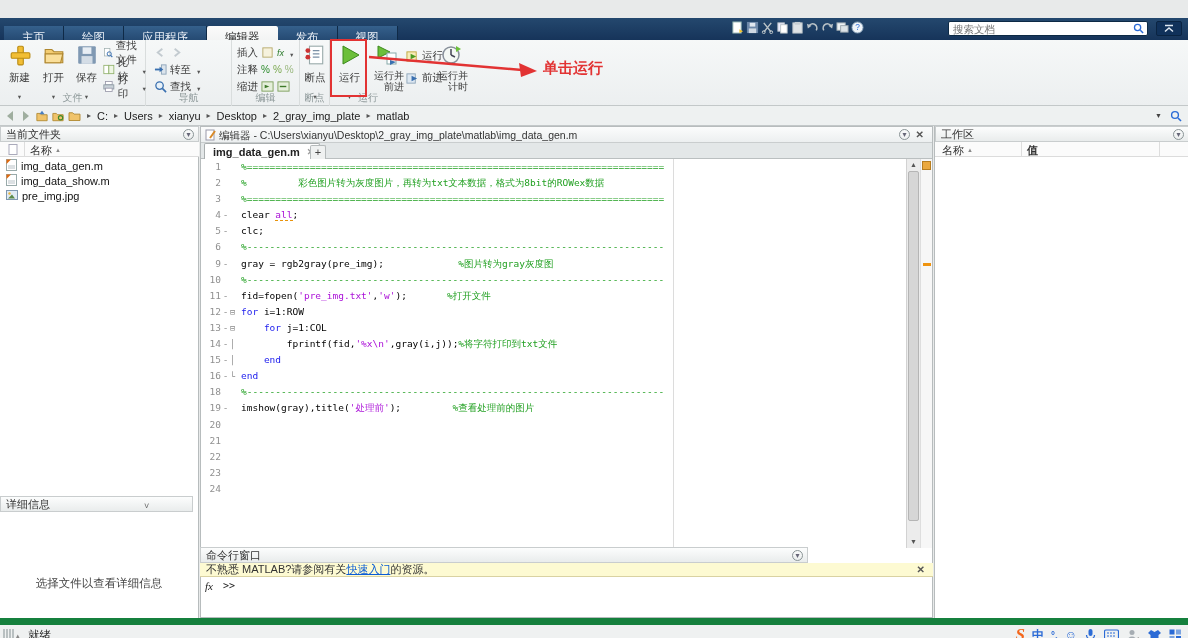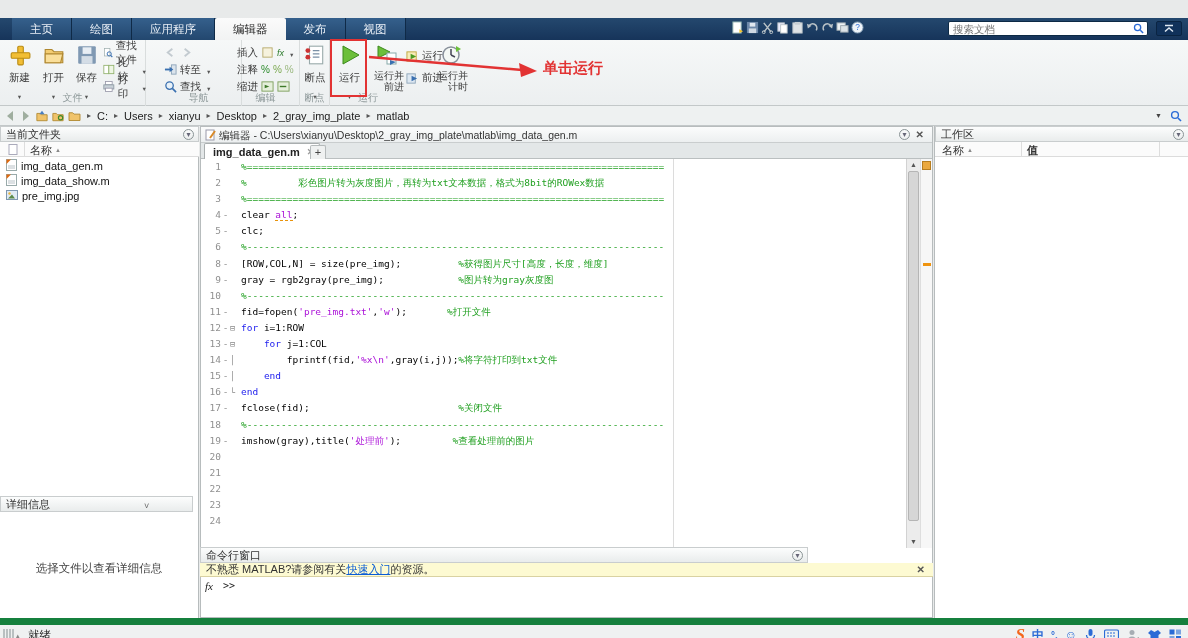--- a/index.html
+++ b/index.html
@@ -8,21 +8,21 @@
   .abs { position:absolute; }
 
   
   .titlebar { left:0; top:0; width:1188px; height:18px; background:#ffffff;margin-top:31px; }
   .title-text { position:absolute; left:22px; top:3px; font-size:11px; color:#5a5a5a; }
   .logo { position:absolute; left:7px; top:3px; width:12px; height:12px; }
   .winctl { position:absolute; top:0; height:16px; width:30px; text-align:center; color:#777; font-size:10px; line-height:14px; }
 
   
   .tabbar { left:0; top:18px; width:1188px; height:22px; background:linear-gradient(#24486e,#16345a); }
-  .tabs { display:flex; height:30px; padding-left:12px; }
+  .tabs { display:flex; height:30px; padding-left:4px;align-items:flex-end; }
   .rtab { color:#e8eef5; font-size:11.5px; text-align:center; line-height:22px; padding:0 18px; background:linear-gradient(#35608c,#1c3e64); border-right:1px solid #0f2a47; cursor:default; }
   .rtab.active { background:linear-gradient(#fbfbfb,#eef0f0); color:#222; border-radius:2px 2px 0 0; border-right:none; }
   .qat { position:absolute; right:324px; top:3px; display:flex; gap:2px; align-items:center; }
   .qicon { width:13px; height:13px; display:inline-block; }
   .searchbox { position:absolute; right:40px; top:3px; width:200px; height:15px; background:#fff; border:1px solid #0d2a45; border-radius:2px; font-size:10.5px; color:#444; padding:0 16px 0 4px; font-family:"Liberation Sans",sans-serif; }
   .search-mag { position:absolute; right:44px; top:5px; width:11px; height:11px; }
   .collapse-btn { position:absolute; right:6px; top:3px; width:26px; height:15px; background:#10315a; border:1px solid #0a2442; border-radius:2px; display:flex; align-items:center; justify-content:center; }
 
   
   .ribbon { left:0; top:40px; width:1188px; height:66px; background:linear-gradient(#f6f8f8,#eceff0); border-bottom:1px solid #c3c8c9; }
@@ -58,21 +58,21 @@
 
   
   .leftpanel { left:0; top:126px; width:199px; height:492px; background:#fff; border-right:1px solid #b7bcbd; }
   .colheader { position:absolute; left:0; top:16px; width:199px; height:15px; background:#fbfbfb; border-bottom:1px solid #dcdcdc; font-size:11px; color:#333; }
   .colheader .nm { position:absolute; left:30px; top:1px; }
   .sort-asc::after { content:"▲"; font-size:6px; color:#888; margin-left:3px; vertical-align:2px; }
   .filelist { position:absolute; left:0; top:32px; width:199px; }
   .filerow { display:flex; align-items:center; gap:4px; height:15px; padding-left:6px; font-size:11px; color:#111; }
   .details-header { left:0; top:496px; width:193px; }
   .det-chevron { position:absolute; left:143px; top:2px; font-size:9px; color:#666; }
-  .details-body { left:0; top:513px; width:199px; height:104px; background:#fff; border-right:1px solid #b7bcbd; }
+  .details-body { left:0; top:528px; width:199px; height:104px; background:#fff; border-right:1px solid #b7bcbd; }
   .details-empty { position:absolute; width:100%; top:48px; text-align:center; font-size:11.5px; color:#444; }
 
   
   .edpanel { left:200px; top:126px; width:733px; height:492px; background:#fff; border:1px solid #b7bcbd; }
   .ed-header { position:absolute; left:0; top:0; width:731px; height:16px; background:linear-gradient(#fbfcfc,#eceff0); border-bottom:1px solid #c9cdce; font-size:10.5px; color:#333; line-height:15px; }
   .ed-title { position:absolute; left:18px; top:1px; }
   .ed-tabrow { position:absolute; left:0; top:16px; width:731px; height:16px; background:#e3e7e8; border-bottom:1px solid #babfc0; }
   .ed-tab { position:absolute; left:3px; top:0px; height:16px; background:#fff; border:1px solid #a9aeaf; border-bottom:none; border-radius:2px 2px 0 0; font-size:11px; font-weight:bold; color:#222; padding:1px 5px 0 8px; display:flex; gap:7px; align-items:center; }
   .ed-tab .tx { font-weight:bold; }
   .ed-tab .cl-x { color:#999; font-size:9px; font-weight:bold; }
@@ -249,21 +249,21 @@
             <rect x="1" y="5" width="12" height="5" fill="#c9d2d8" stroke="#8a97a0"></rect>
             <rect x="3" y="9" width="8" height="4" fill="#fff" stroke="#99a"></rect>
           </svg>
         <span>打印</span>
           <span class="caret-s"></span>
       </div>
     </div>
     <div class="glabel">文件</div>
   </div>
 
-  <div class="rgroup" style="left:156px; width:86px;">
+  <div class="rgroup" style="left:146px; width:86px;">
     <div class="abs" style="left:8px; top:4px; width:74px;">
       <div class="smallbtn">
         <svg class="sicon" viewBox="0 0 14 14">
             <path d="M9 3 L4 7 L9 11" stroke="#c3cbd0" stroke-width="2" fill="none"></path>
           </svg>
         <svg class="sicon" viewBox="0 0 14 14">
             <path d="M5 3 L10 7 L5 11" stroke="#c3cbd0" stroke-width="2" fill="none"></path>
           </svg>
       </div>
       <div class="smallbtn">
@@ -491,30 +491,28 @@
     </div>
     <div class="ed-plustab">+</div>
   </div>
   <div class="codearea">
       <div class="cl"><span class="ln">1</span><span class="mk"></span><span class="fd"></span><span class="cd"><span class="sg-c">%=========================================================================</span></span></div>
       <div class="cl"><span class="ln">2</span><span class="mk"></span><span class="fd"></span><span class="cd"><span class="sg-c">%         彩色图片转为灰度图片，再转为txt文本数据，格式为8bit的ROWex数据</span></span></div>
       <div class="cl"><span class="ln">3</span><span class="mk"></span><span class="fd"></span><span class="cd"><span class="sg-c">%=========================================================================</span></span></div>
       <div class="cl"><span class="ln">4</span><span class="mk">-</span><span class="fd"></span><span class="cd"><span class="sg-t">clear </span><span class="sg-w">all</span><span class="sg-t">;</span></span></div>
       <div class="cl"><span class="ln">5</span><span class="mk">-</span><span class="fd"></span><span class="cd"><span class="sg-t">clc;</span></span></div>
       <div class="cl"><span class="ln">6</span><span class="mk"></span><span class="fd"></span><span class="cd"><span class="sg-c">%-------------------------------------------------------------------------</span></span></div>
-      <div class="cl"><span class="ln">8</span><span class="mk">-</span><span class="fd"></span><span class="cd"><span class="sg-t">[ROW,COL,N] = size(pre_img);          </span><span class="sg-c">%获得图片尺寸[高度，长度，维度]</span></span></div>
       <div class="cl"><span class="ln">9</span><span class="mk">-</span><span class="fd"></span><span class="cd"><span class="sg-t">gray = rgb2gray(pre_img);             </span><span class="sg-c">%图片转为gray灰度图</span></span></div>
       <div class="cl"><span class="ln">10</span><span class="mk"></span><span class="fd"></span><span class="cd"><span class="sg-c">%-------------------------------------------------------------------------</span></span></div>
       <div class="cl"><span class="ln">11</span><span class="mk">-</span><span class="fd"></span><span class="cd"><span class="sg-t">fid=fopen(</span><span class="sg-s">'pre_img.txt'</span><span class="sg-t">,</span><span class="sg-s">'w'</span><span class="sg-t">);       </span><span class="sg-c">%打开文件</span></span></div>
       <div class="cl"><span class="ln">12</span><span class="mk">-</span><span class="fd">⊟</span><span class="cd"><span class="sg-k">for</span><span class="sg-t"> i=1:ROW</span></span></div>
       <div class="cl"><span class="ln">13</span><span class="mk">-</span><span class="fd">⊟</span><span class="cd"><span class="sg-t">    </span><span class="sg-k">for</span><span class="sg-t"> j=1:COL</span></span></div>
       <div class="cl"><span class="ln">14</span><span class="mk">-</span><span class="fd">│</span><span class="cd"><span class="sg-t">        fprintf(fid,</span><span class="sg-s">'%x\n'</span><span class="sg-t">,gray(i,j));</span><span class="sg-c">%将字符打印到txt文件</span></span></div>
       <div class="cl"><span class="ln">15</span><span class="mk">-</span><span class="fd">│</span><span class="cd"><span class="sg-t">    </span><span class="sg-k">end</span></span></div>
       <div class="cl"><span class="ln">16</span><span class="mk">-</span><span class="fd">└</span><span class="cd"><span class="sg-k">end</span></span></div>
-      <div class="cl"><span class="ln">17</span><span class="mk">-</span><span class="fd"></span><span class="cd"><span class="sg-t">fclose(fid);                          </span><span class="sg-c">%关闭文件</span></span></div>
       <div class="cl"><span class="ln">18</span><span class="mk"></span><span class="fd"></span><span class="cd"><span class="sg-c">%-------------------------------------------------------------------------</span></span></div>
       <div class="cl"><span class="ln">19</span><span class="mk">-</span><span class="fd"></span><span class="cd"><span class="sg-t">imshow(gray),title(</span><span class="sg-s">'处理前'</span><span class="sg-t">);         </span><span class="sg-c">%查看处理前的图片</span></span></div>
       <div class="cl"><span class="ln">20</span><span class="mk"></span><span class="fd"></span><span class="cd"></span></div>
       <div class="cl"><span class="ln">21</span><span class="mk"></span><span class="fd"></span><span class="cd"></span></div>
       <div class="cl"><span class="ln">22</span><span class="mk"></span><span class="fd"></span><span class="cd"></span></div>
       <div class="cl"><span class="ln">23</span><span class="mk"></span><span class="fd"></span><span class="cd"></span></div>
       <div class="cl"><span class="ln">24</span><span class="mk"></span><span class="fd"></span><span class="cd"></span></div>
     </div>
   <div class="margin-line"></div>
   <div class="ed-scroll">

